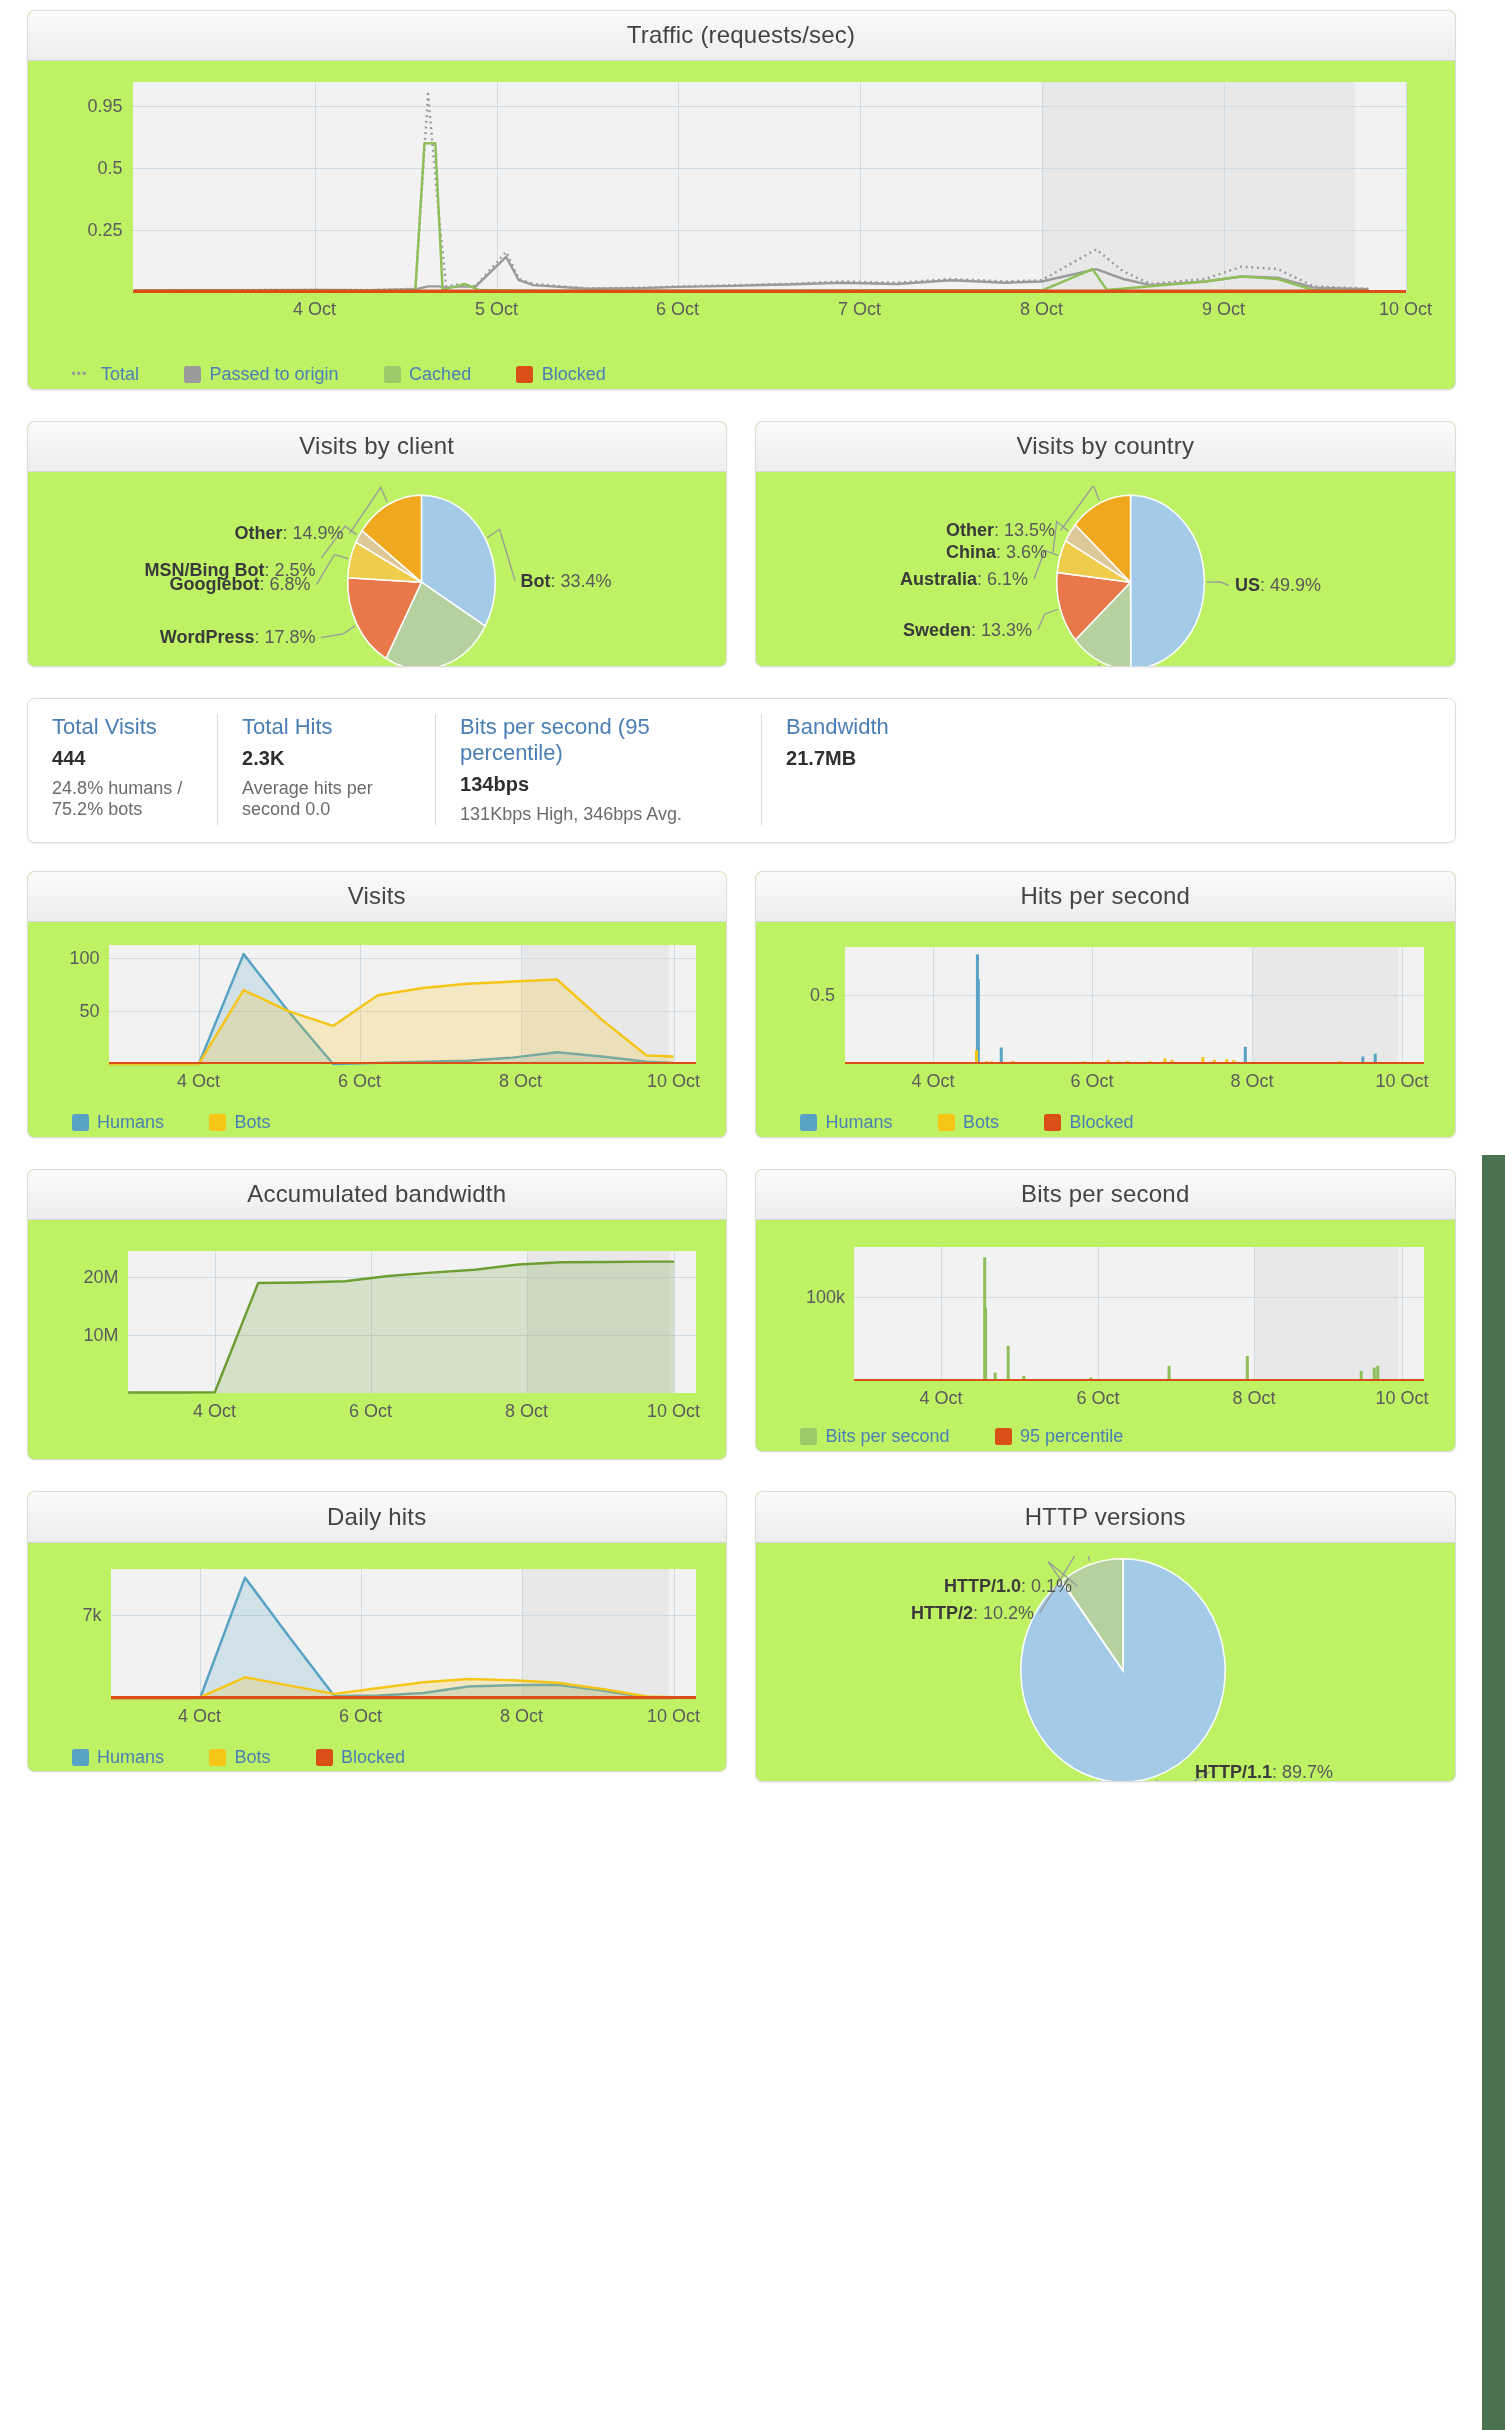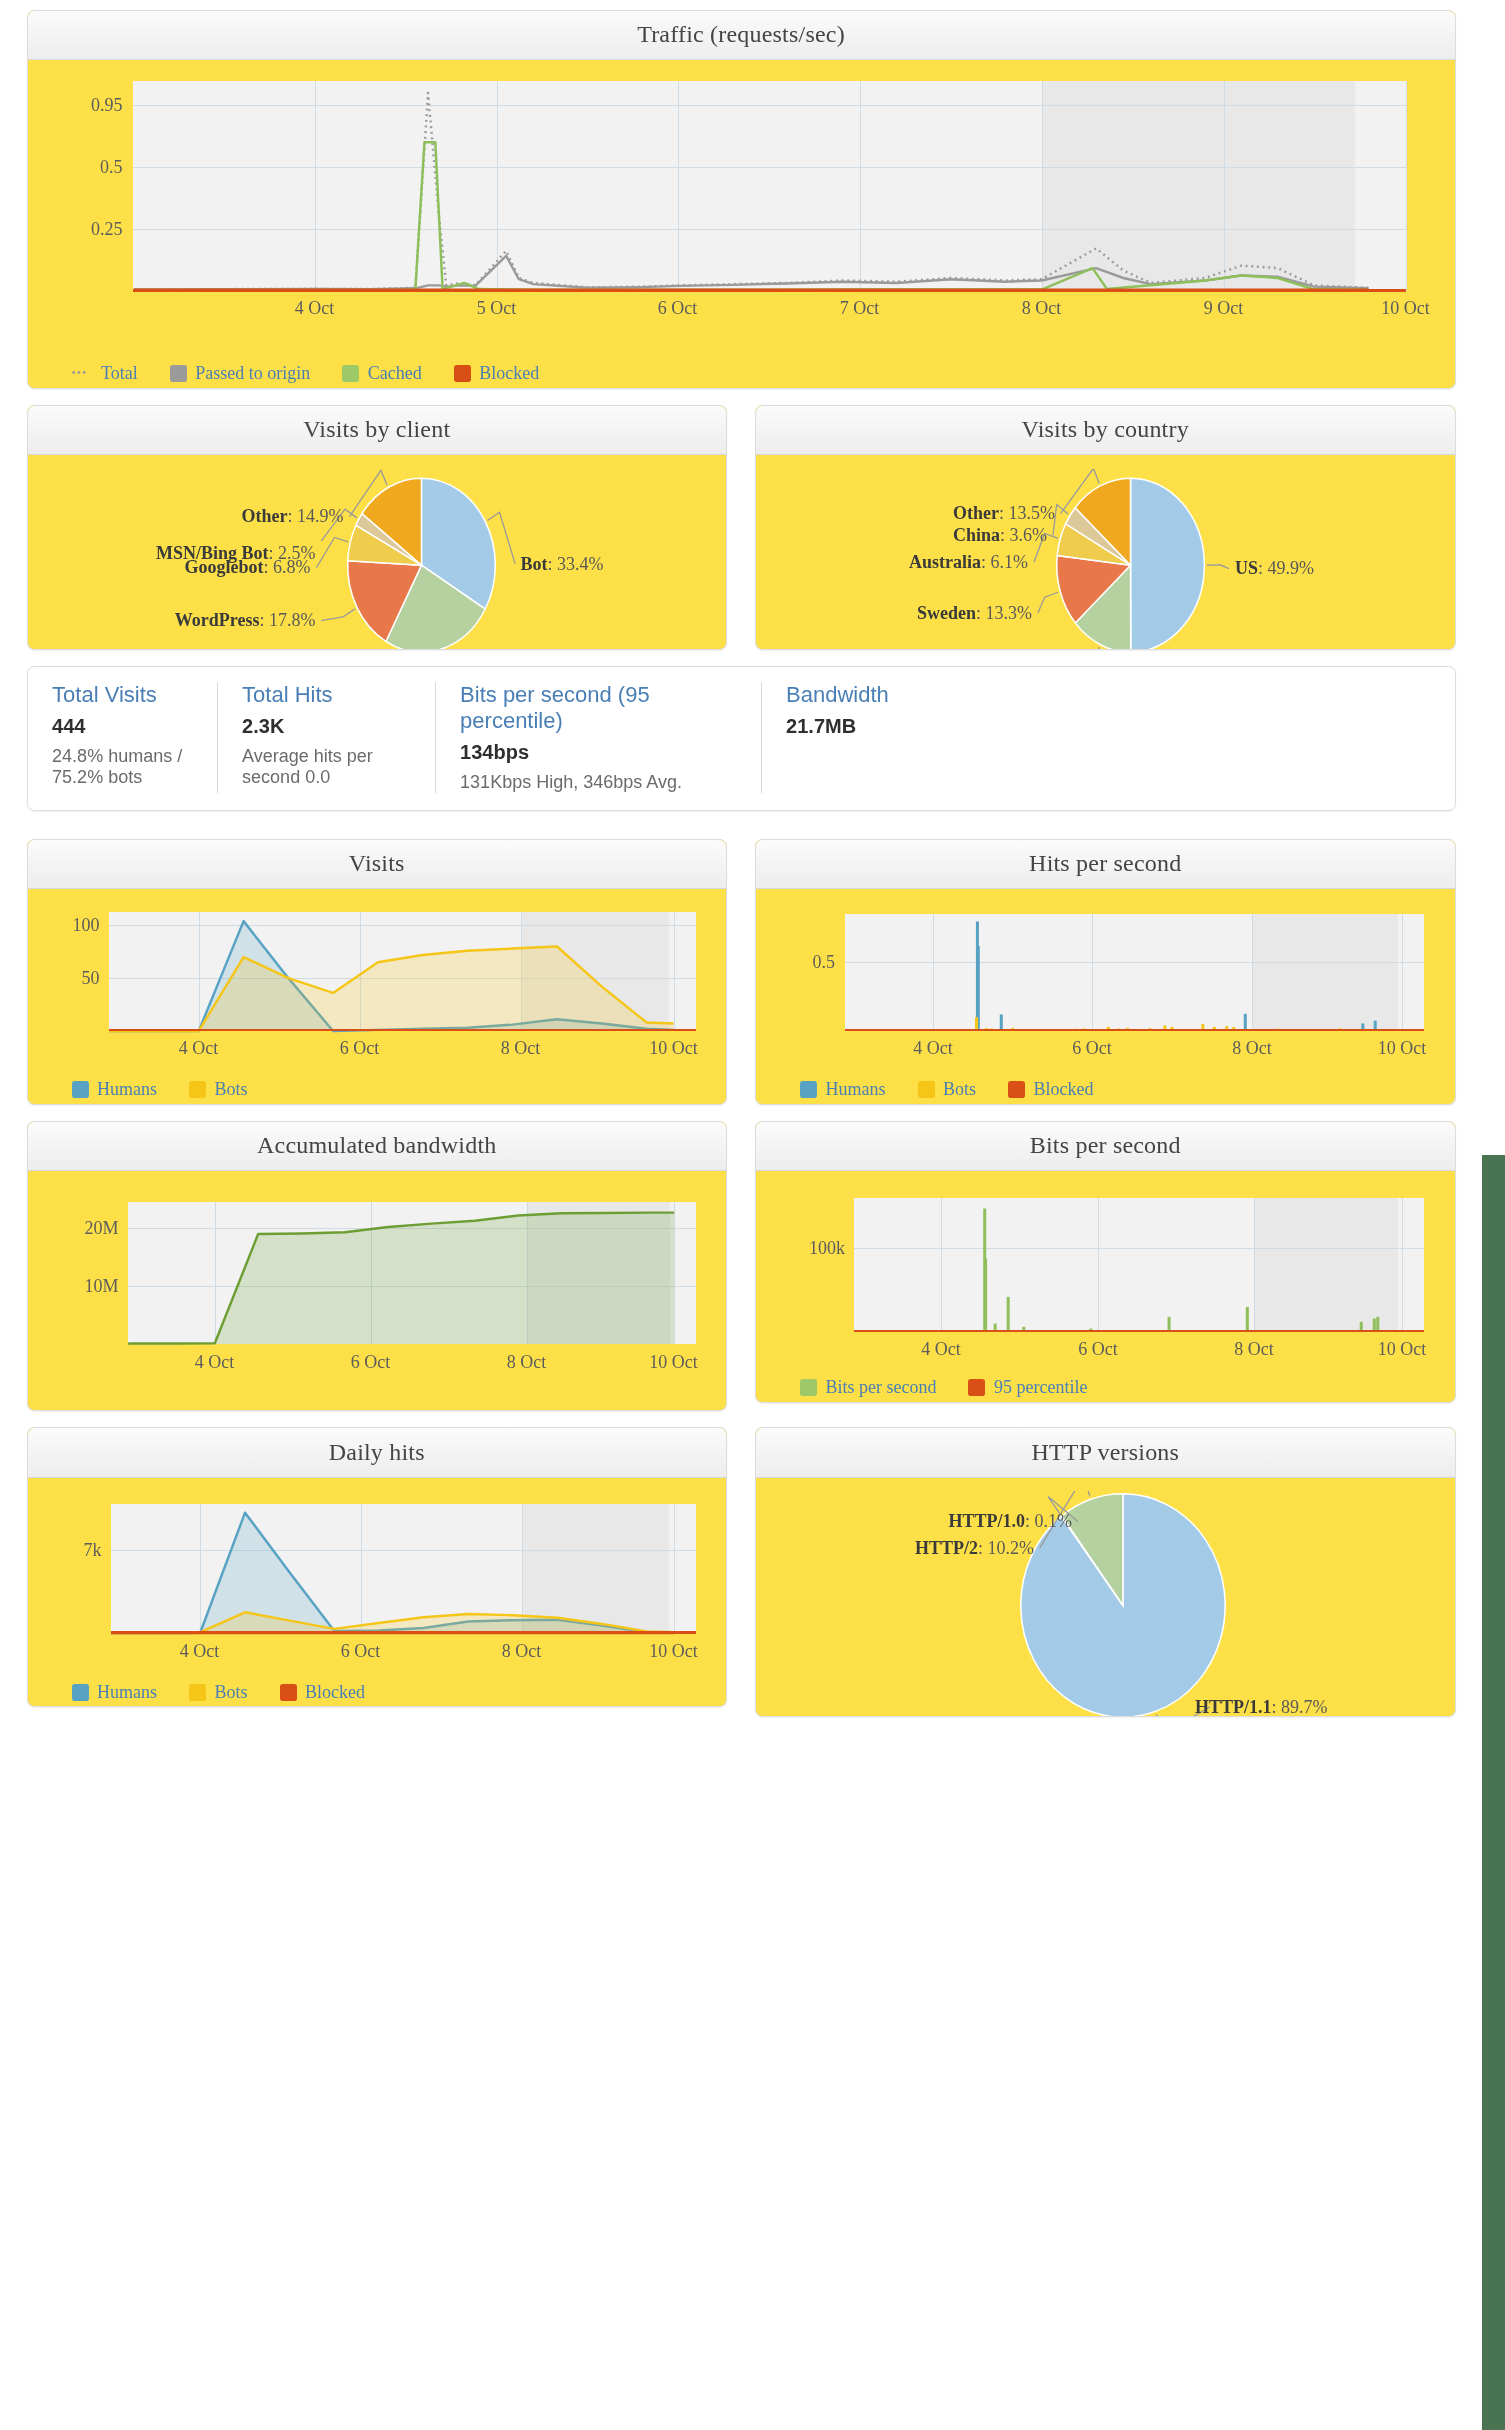--- a/index.html
+++ b/index.html
@@ -21,27 +21,26 @@
     position: absolute;
     right: 0; top: 1155px;
     width: 24px; height: 1276px;
     background: #4a7352;
   }
   .grid-2 { display: flex; gap: 28px; }
   .col { flex: 1 1 0; min-width: 0; }
 
   
   .card {
-    background: #fde047;
+    background: #bef264;
     border: 0.9px solid #dcdcdc;
     border-radius: 7.6px;
     box-shadow: 0 0.9px 1.9px rgba(0,0,0,.06);
     overflow: hidden;
-    margin-bottom: 16px;
-    font-family: Liberation Serif, serif;
+    margin-bottom: 31px;
   }
   .card-head {
     background: linear-gradient(to bottom, #fbfbfb 0%, #f3f3f3 55%, #ededed 100%);
     border-bottom: 0.9px solid #d3d8dc;
     text-align: center;
     padding: 10.4px 7.6px 11.4px;
     font-size: 24px;
     color: #444;
     font-weight: 400;
     letter-spacing: 0.2px;
@@ -69,21 +68,21 @@
     font-size: 18px; color: #5c5c5c;
     transform: translateX(-50%);
     white-space: nowrap;
   }
   .baseline { position: absolute; height: 2.8px; background: #d94f16; }
   svg.series { position: absolute; overflow: visible; }
 
   
   .legend {
     display: flex; align-items: flex-end;
-    gap: 32px;
+    gap: 45px;
     padding: 9.5px 0 3.8px 44px;
     flex-wrap: wrap;
   }
   .leg-item { display: flex; align-items: center; gap: 8.5px; }
   .swatch { width: 17px; height: 17px; border-radius: 2.8px; display: inline-block; }
   .swatch.dotted {
     width: 21px; height: 17px; border-radius: 0;
     background: none;
     position: relative;
   }

